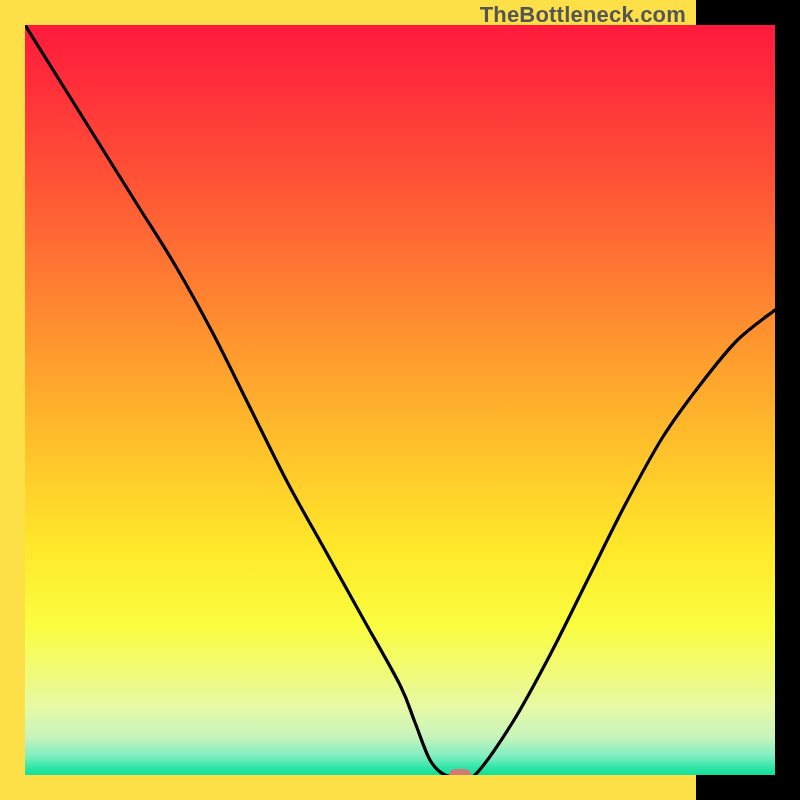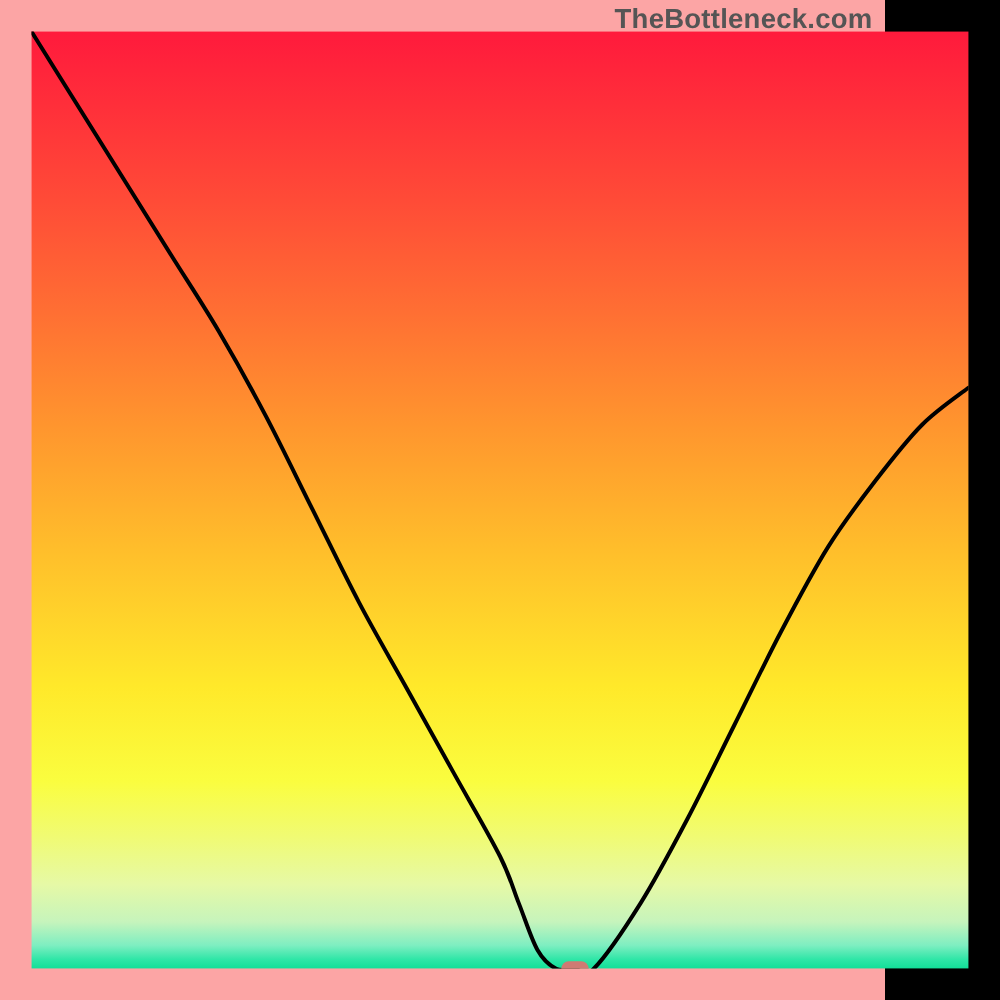--- a/index.html
+++ b/index.html
@@ -8,22 +8,21 @@
     width: 800px;
     height: 800px;
     overflow: hidden;
     background: #000;
     font-family: Arial, Helvetica, sans-serif;
   }
   .frame {
     position: relative;
     width: 696px;
     height: 800px;
-    background: #fca5a5;
-    padding-left: 12px;
+    background: #fde047;
   }
   .plot {
     position: absolute;
     left: 25px;
     top: 25px;
     width: 750px;
     height: 750px;
     overflow: hidden;
   }
   .watermark {

